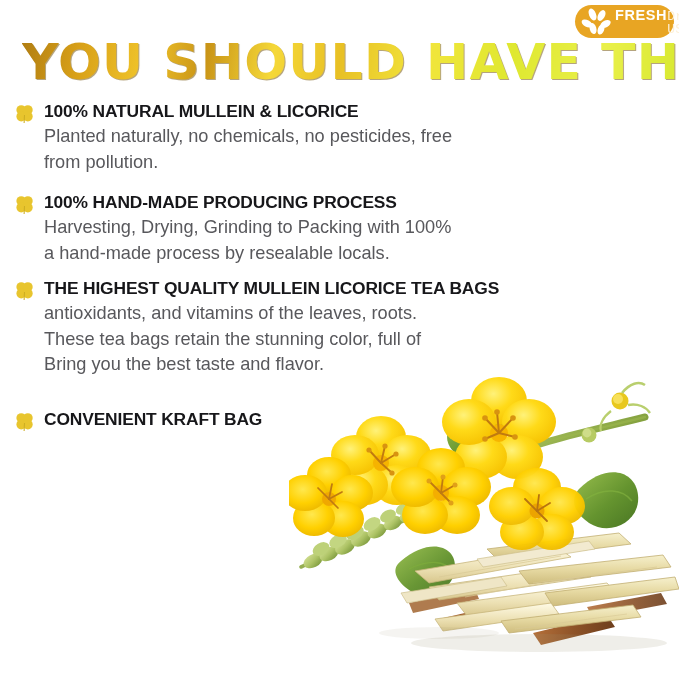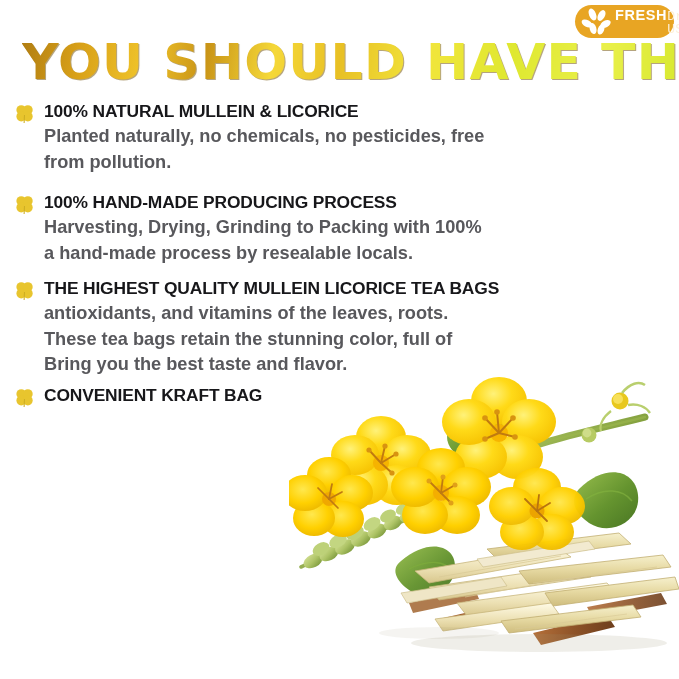--- a/index.html
+++ b/index.html
@@ -97,29 +97,29 @@
     letter-spacing:-0.15px;
     line-height:22px;
     white-space:nowrap;
     font-family:"Liberation Sans", sans-serif;
   }
   .feature-body{
     color:#58585c;
     font-size:18.2px;
     line-height:25.5px;
     margin-top:2px;
-    font-weight:700;
+    font-weight:400;
     font-family:"Liberation Sans", sans-serif;
   }
   .feature-body div{ white-space:nowrap; }
 
   
   #feature-0{ margin-bottom:16px; }
   #feature-1{ margin-bottom:11px; }
-  #feature-2{ margin-bottom:6px; }
+  #feature-2{ margin-bottom:30px; }
   #feature-3{ margin-bottom:12px; }
 
   
   #product-photo{
     position:absolute;
     right:0px; bottom:18px;
     width:390px; height:290px;
     pointer-events:none;
   }
 </style>

